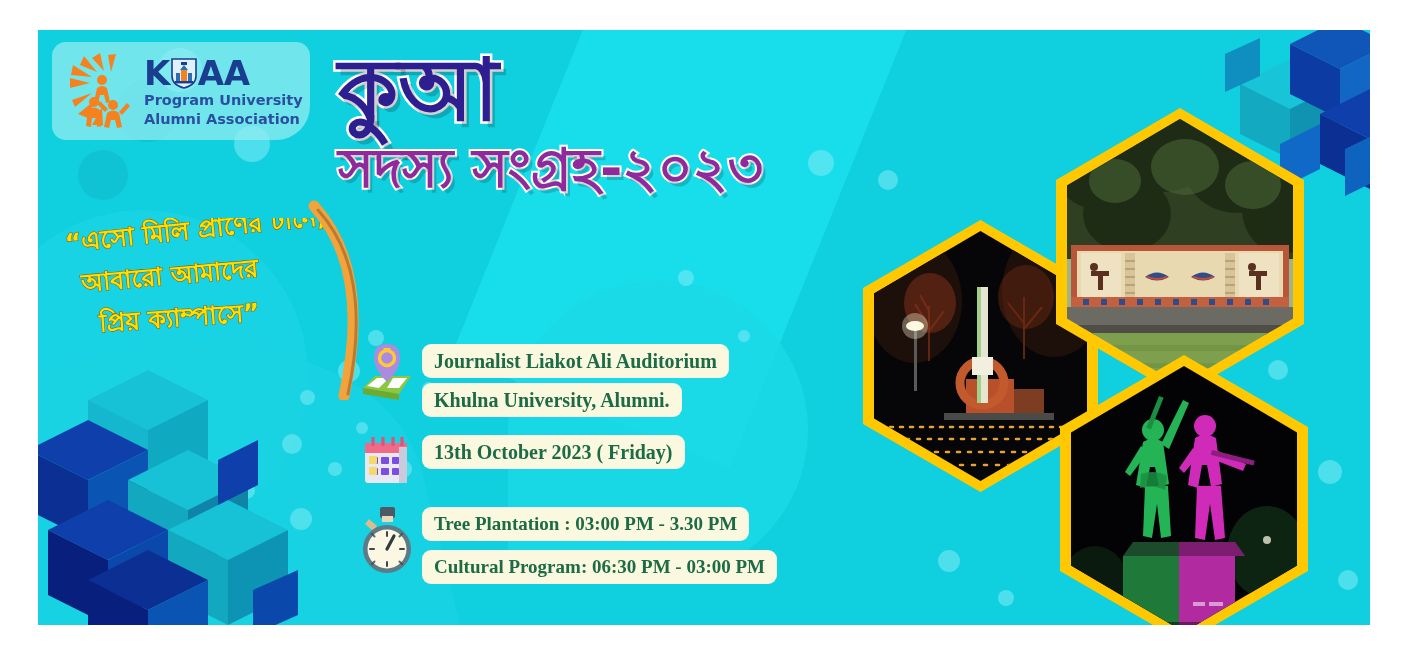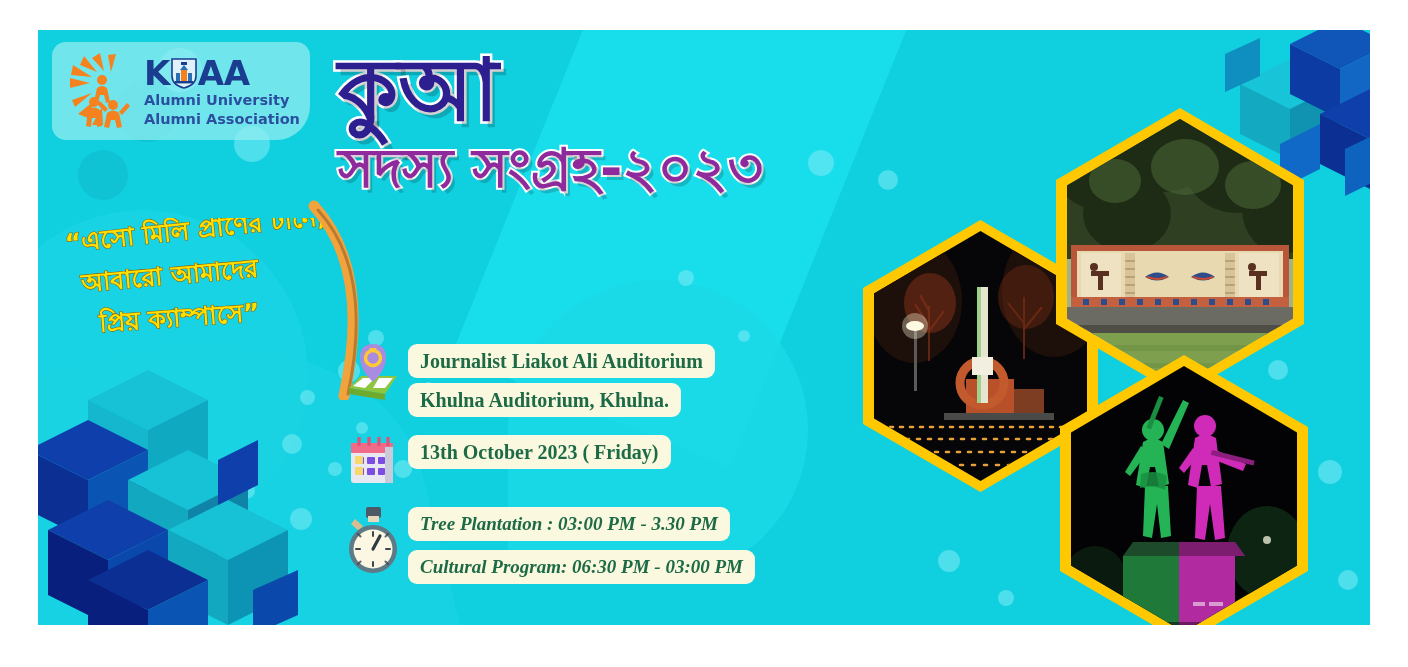--- a/index.html
+++ b/index.html
@@ -72,35 +72,35 @@
     text-shadow:5px 6px 0 rgba(0,0,0,.18);
   }
   .title-sub{
     font-family:"DejaVu Sans",sans-serif;font-weight:bold;
     font-size:54px;line-height:66px;color:#8e2a9c;
     -webkit-text-stroke:4px #ffffff;paint-order:stroke fill;
     text-shadow:4px 5px 0 rgba(0,0,0,.17);
   }
 
   
-  #details{position:absolute;left:300px;top:310px;width:560px;}
+  #details{position:absolute;left:314px;top:310px;width:560px;}
   .detail-row{display:flex;align-items:flex-start;margin-bottom:14px;}
   .detail-icon{width:70px;flex:0 0 70px;display:flex;justify-content:center;
     align-items:center;padding-top:2px;}
   .detail-lines{display:flex;flex-direction:column;gap:5px;padding-top:4px;}
   .chip{
     background:#fbf8e0;color:#1d6b46;
     font-family:"Liberation Serif",serif;font-weight:bold;
     font-size:20px;line-height:24px;
     padding:5px 12px;border-radius:9px;align-self:flex-start;
     white-space:nowrap;
   }
   .chip.sm{font-size:19px;}
   #row-time .chip{margin-bottom:4px;}
-  #row-time{margin-top:6px;font-style:italic;}
+  #row-time{margin-top:6px;}
   #row-date{margin-top:6px;}
 
   
   .hex-photo{
     position:absolute;
     clip-path:polygon(50% 0%,100% 25%,100% 75%,50% 100%,0% 75%,0% 25%);
     background:#ffc800;
     display:flex;align-items:center;justify-content:center;
   }
   .hex-inner{
@@ -230,21 +230,21 @@
           <path d="M1 2 H25 V19 Q25 28 13 31 Q1 28 1 19 Z" fill="#dff1fb" stroke="#1b3d8f" stroke-width="1.6"></path>
           <rect x="10" y="5" width="6" height="3" fill="#1b3d8f"></rect>
           <path d="M13 8 L9 13 H17 Z" fill="#2a6fb5"></path>
           <rect x="10" y="13" width="6" height="11" fill="#f5821f"></rect>
           <rect x="5" y="16" width="4" height="8" fill="#2a6fb5"></rect>
           <rect x="17" y="16" width="4" height="8" fill="#2a6fb5"></rect>
           <rect x="4" y="24" width="18" height="2.4" fill="#1b3d8f"></rect>
         </svg>
         <span>AA</span>
       </div>
-      <div class="kuaa-sub">Alumni University</div>
+      <div class="kuaa-sub">Program University</div>
       <div class="kuaa-sub">Alumni Association</div>
     </div>
   </div>
 
   <div id="slogan">
     <svg viewBox="0 0 280 130">
       <g font-family="DejaVu Sans, sans-serif" font-size="25" font-weight="bold" fill="#ffe000" stroke="#8a5a00" stroke-width="1.1" paint-order="stroke fill">
         <text x="10" y="34" transform="rotate(-6 10 34)">“এসো মিলি প্রাণের টানে,</text>
         <text x="26" y="74" transform="rotate(-5 26 74)">আবারো আমাদের</text>
         <text x="44" y="114" transform="rotate(-4 44 114)">প্রিয় ক্যাম্পাসে”</text>
@@ -271,21 +271,21 @@
           <polygon points="8,44 18,36 30,36 20,46" fill="#ffffff"></polygon>
           <polygon points="34,36 48,36 40,46 28,46" fill="#ffffff"></polygon>
           <polygon points="4,46 4,52 40,58 40,52" fill="#6faa2e"></polygon>
           <path d="M28 2 q13 0 13 14 q0 12 -13 24 q-13 -12 -13 -24 q0 -14 13 -14Z" fill="#a98ce0"></path>
           <circle cx="28" cy="16" r="7.5" fill="none" stroke="#ffc835" stroke-width="3.4"></circle>
           <path d="M24 6 h8 l-4 4 Z" fill="#ffc835"></path>
         </svg>
       </div>
       <div class="detail-lines">
         <div class="chip">Journalist Liakot Ali Auditorium</div>
-        <div class="chip">Khulna Auditorium, Khulna.</div>
+        <div class="chip">Khulna University, Alumni.</div>
       </div>
     </div>
 
     <div class="detail-row" id="row-date">
       <div class="detail-icon">
         <svg width="56" height="56" viewBox="0 0 56 56">
           <rect x="6" y="10" width="42" height="40" rx="3" fill="#e8e8f2"></rect>
           <rect x="6" y="10" width="42" height="10" fill="#f06b87"></rect>
           <rect x="40" y="14" width="8" height="36" fill="#c9cada"></rect>
           <g fill="#7d4ce0">

